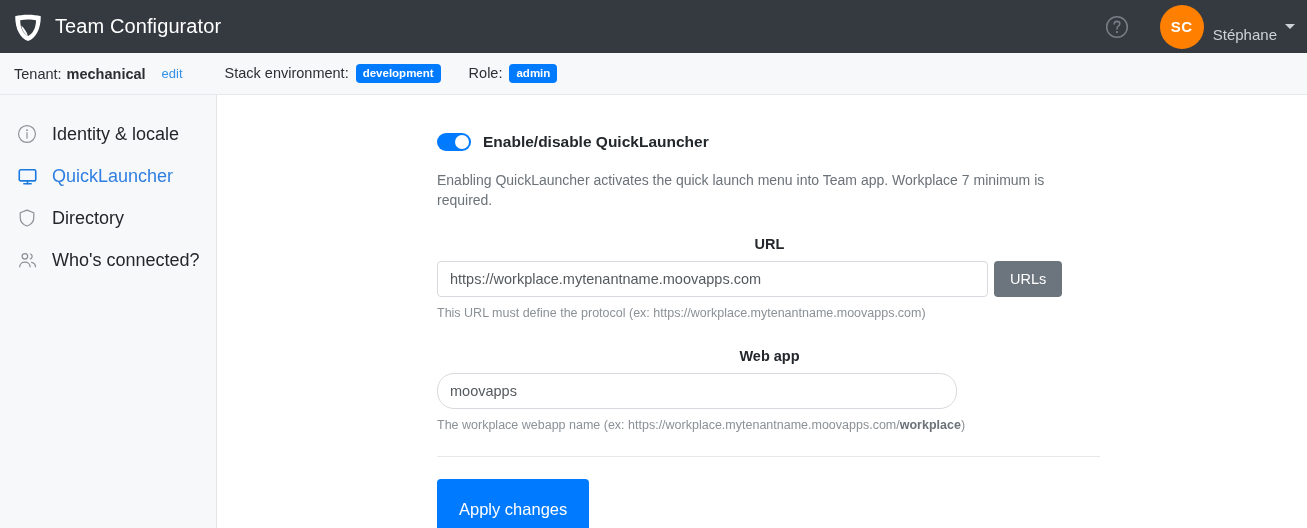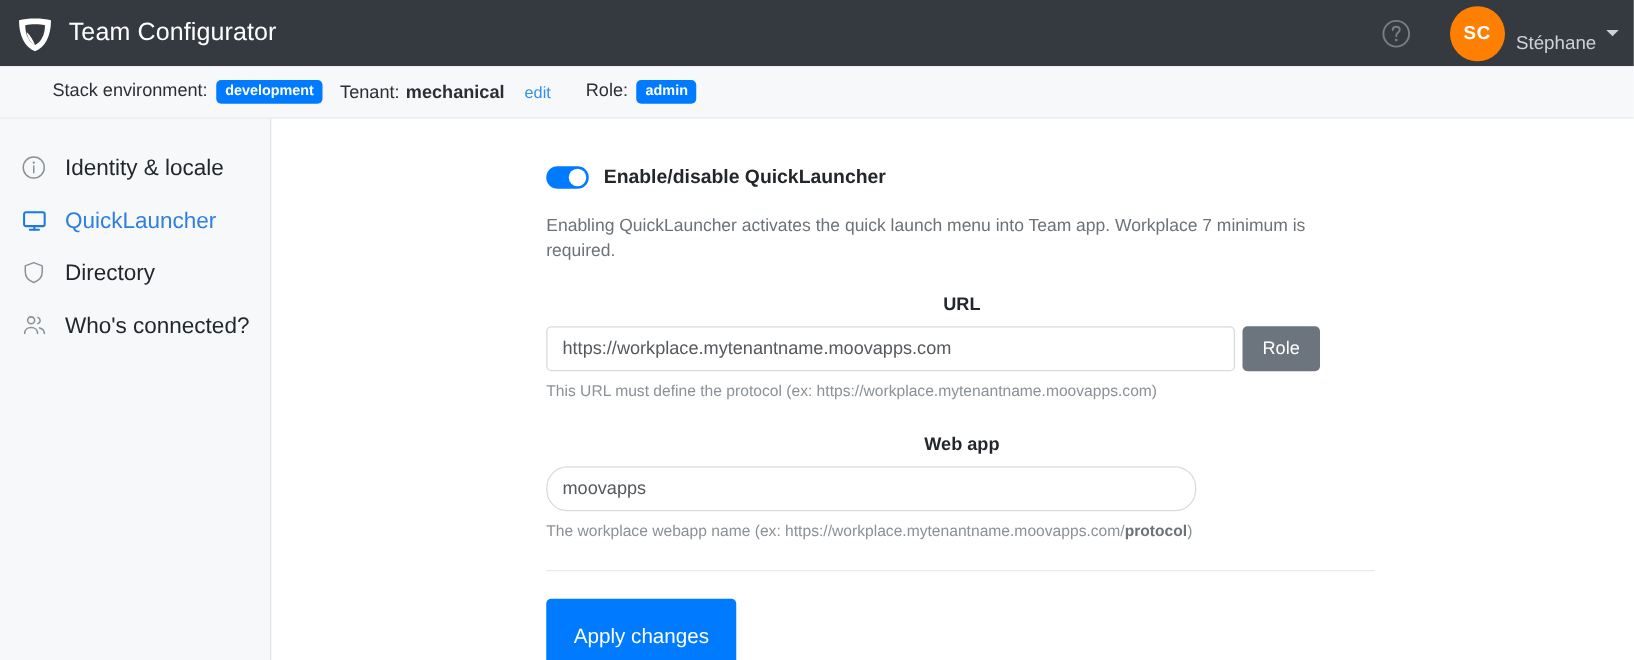--- a/index.html
+++ b/index.html
@@ -170,28 +170,28 @@
         <circle cx="12" cy="16.7" r="1.05" fill="#aeb4ba"></circle>
       </svg>
     </span>
     <div class="avatar">SC</div>
     <span class="user-name">Stéphane</span>
     <span class="caret"></span>
   </div>
 </div>
 
 <div class="subbar">
-  <div class="subitem sub-stack">
-    <span class="sub-label">Stack environment:</span>
-    <span class="badge">development</span>
-  </div>
   <div class="subitem sub-tenant">
     <span class="sub-label">Tenant:</span>
     <span class="sub-strong">mechanical</span>
     <a class="edit-link">edit</a>
+  </div>
+  <div class="subitem sub-stack">
+    <span class="sub-label">Stack environment:</span>
+    <span class="badge">development</span>
   </div>
   <div class="subitem sub-role">
     <span class="sub-label">Role:</span>
     <span class="badge">admin</span>
   </div>
 </div>
 
 <div class="sidebar">
 
   <div class="nav-item">
@@ -248,27 +248,27 @@
         <span class="knob"></span>
       </span>
       <span class="toggle-label">Enable/disable QuickLauncher</span>
     </div>
 
     <div class="intro">Enabling QuickLauncher activates the quick launch menu into Team app. Workplace 7 minimum is required.</div>
 
     <div class="field-label">URL</div>
     <div class="input-row">
       <input class="text-input input-url" type="text" value="https://workplace.mytenantname.moovapps.com" style="">
-      <button class="btn-open">Role</button>
+      <button class="btn-open">URLs</button>
     </div>
     <div class="hint">This URL must define the protocol (ex: https://workplace.mytenantname.moovapps.com)</div>
 
     <div class="field-label">Web app</div>
     <div class="input-row">
       <input class="text-input input-webapp" type="text" value="moovapps" style="">
     </div>
-    <div class="hint"><span>The workplace webapp name (ex: https://workplace.mytenantname.moovapps.com/</span><b>protocol</b><span>)</span></div>
+    <div class="hint"><span>The workplace webapp name (ex: https://workplace.mytenantname.moovapps.com/</span><b>workplace</b><span>)</span></div>
 
     <div class="divider"></div>
 
     <button class="btn-apply">Apply changes</button>
   </div>
 </div>
 
 </body></html>

